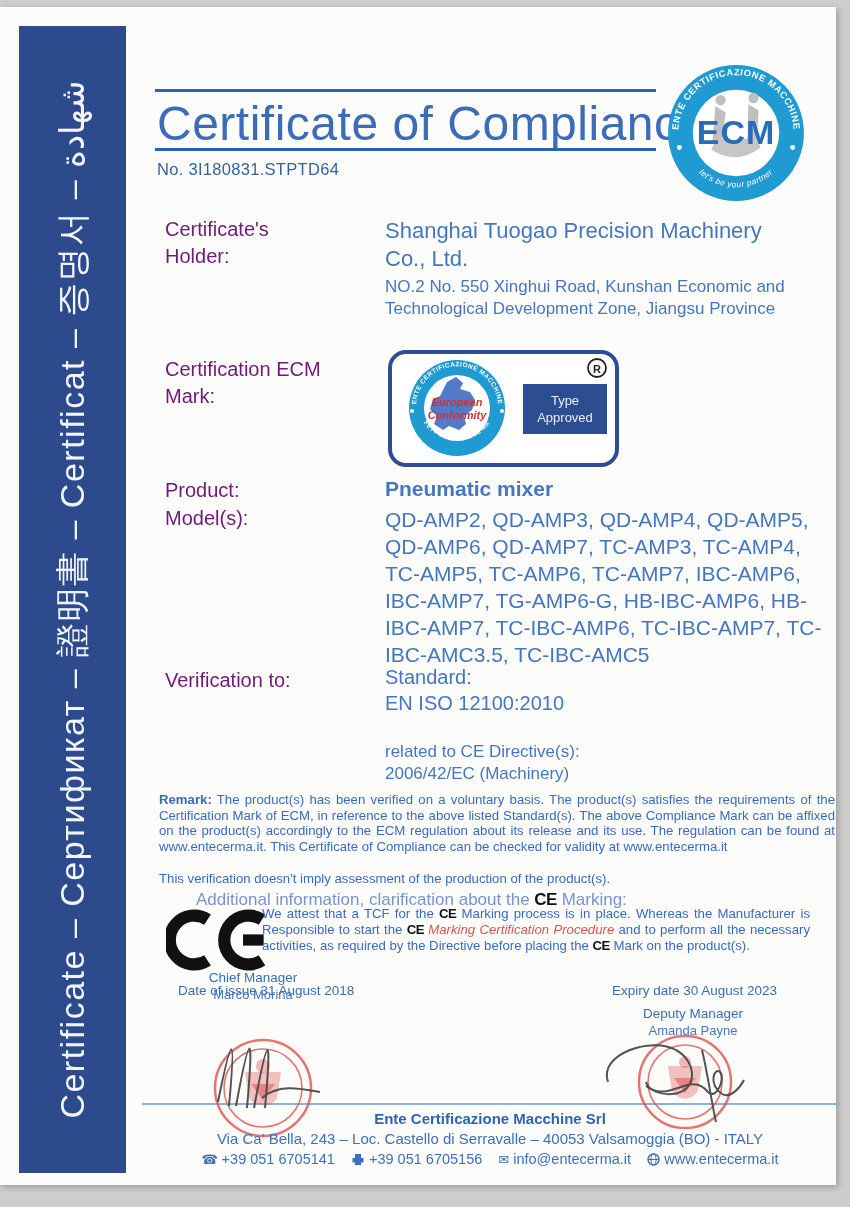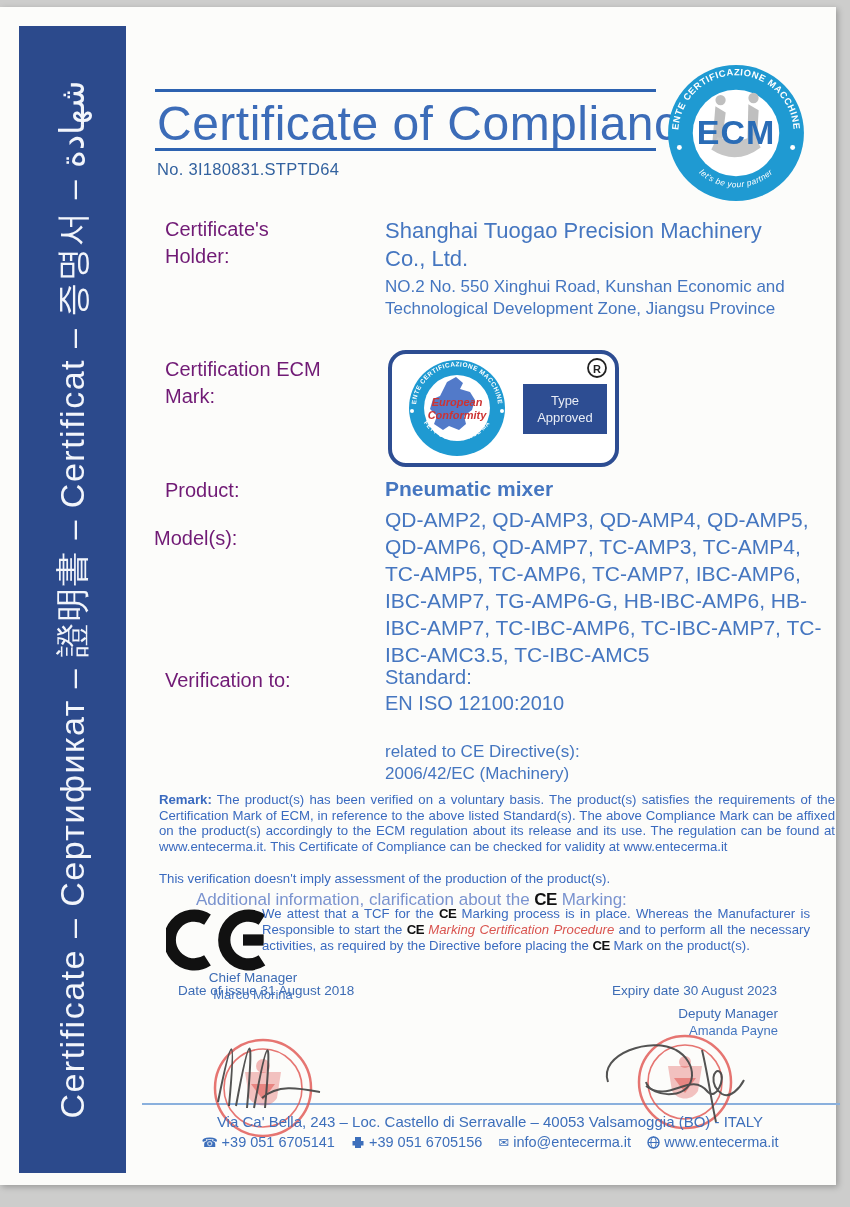--- a/index.html
+++ b/index.html
@@ -105,21 +105,21 @@
     <text x="70" y="70" text-anchor="middle" font-size="11" font-weight="bold" font-style="italic" fill="#cc3333">Conformity</text>
     <rect x="136" y="35" width="84" height="50" fill="#2d4d92"></rect>
     <text x="178" y="56" text-anchor="middle" font-size="13" fill="#e8ecf5">Type</text>
     <text x="178" y="73" text-anchor="middle" font-size="13" fill="#e8ecf5">Approved</text>
     <circle cx="210" cy="19" r="9" fill="none" stroke="#222222" stroke-width="1.8"></circle>
     <text x="210" y="23.5" text-anchor="middle" font-size="11" font-weight="bold" fill="#222222">R</text>
   </svg>
 
   <div class="lbl" style="left:165px;top:477px;">Product:</div>
   <div class="val" style="left:385px;top:477px;font-size:21px;font-weight:bold;">Pneumatic mixer</div>
-  <div class="lbl" style="left:154px;top:505px;margin-top:20px;">Model(s):</div>
+  <div class="lbl" style="left:165px;top:505px;">Model(s):</div>
   <div class="val" style="left:385px;top:506px;width:448px;font-size:21px;line-height:27px;">QD-AMP2, QD-AMP3, QD-AMP4, QD-AMP5, QD-AMP6, QD-AMP7, TC-AMP3, TC-AMP4, TC-AMP5, TC-AMP6, TC-AMP7, IBC-AMP6, IBC-AMP7, TG-AMP6-G, HB-IBC-AMP6, HB-IBC-AMP7, TC-IBC-AMP6, TC-IBC-AMP7, TC-IBC-AMC3.5, TC-IBC-AMC5</div>
 
   <div class="lbl" style="left:165px;top:667px;">Verification to:</div>
   <div class="val" style="left:385px;top:666px;font-size:20px;">Standard:</div>
   <div class="val" style="left:385px;top:692px;font-size:20px;">EN ISO 12100:2010</div>
   <div class="val" style="left:385px;top:742px;font-size:17px;">related to CE Directive(s):</div>
   <div class="val" style="left:385px;top:764px;font-size:17px;">2006/42/EC (Machinery)</div>
 
   <div class="remark"><b>Remark:</b><span> The product(s) has been verified on a voluntary basis. The product(s) satisfies the requirements of the Certification Mark of ECM, in reference to the above listed Standard(s). The above Compliance Mark can be affixed on the product(s) accordingly to the ECM regulation about its release and its use. The regulation can be found at www.entecerma.it. This Certificate of Compliance can be checked for validity at www.entecerma.it</span></div>
   <div class="remark2">This verification doesn't imply assessment of the production of the product(s).</div>
@@ -134,21 +134,21 @@
 
   <div class="attest"><span>We attest that a TCF for the </span><span class="ce-inline">CE</span><span> Marking process is in place. Whereas the Manufacturer is Responsible to start the </span><span class="ce-inline">CE</span><span class="red-it"> Marking Certification Procedure </span><span>and to perform all the necessary activities, as required by the Directive before placing the </span><span class="ce-inline">CE</span><span> Mark on the product(s).</span></div>
 
   <div class="dateline" style="left:178px;top:983px;">Date of issue 31 August 2018</div>
   <div class="dateline" style="left:612px;top:983px;">Expiry date 30 August 2023</div>
 
   <div class="sigblock" style="left:168px;top:970px;">
     <div class="sigrole">Chief Manager</div>
     <div class="signame">Marco Morina</div>
   </div>
-  <div class="sigblock" style="left:608px;top:1006px;text-align:right;">
+  <div class="sigblock" style="left:608px;top:1006px;">
     <div class="sigrole">Deputy Manager</div>
     <div class="signame">Amanda Payne</div>
   </div>
 
   <svg class="stamp" style="left:196px;top:1014px;" width="140" height="140" viewBox="0 0 140 140">
     <circle cx="67" cy="74" r="48" fill="none" stroke="#e0534f" stroke-width="2.5" opacity="0.8"></circle>
     <circle cx="67" cy="74" r="39" fill="none" stroke="#e0534f" stroke-width="1.6" opacity="0.8"></circle>
     <path d="M49,58 h36 l-4,26 c-6,10 -22,10 -28,0 z" fill="#e0534f" opacity="0.35"></path>
     <circle cx="67" cy="52" r="7" fill="#e0534f" opacity="0.4"></circle>
     <path d="M55,70 l24,0 -12,16 z" fill="#e0534f" opacity="0.55"></path>
@@ -167,20 +167,21 @@
     <path d="M84,58 l22,0 -11,15 z" fill="#e0534f" opacity="0.55"></path>
     <g fill="none" stroke="#4a4a4a" stroke-width="2" opacity="0.95">
       <path d="M18,62 C8,34 62,16 86,30 C108,42 108,72 82,74 C70,75 58,70 56,62"></path>
       <path d="M56,66 C80,84 100,50 118,72 C126,81 136,58 130,52 C124,47 118,64 132,74 C140,79 150,68 154,60"></path>
       <path d="M112,30 C118,55 122,85 126,102"></path>
     </g>
   </svg>
 
   <div class="footer-rule"></div>
   <div class="footer">
+    <div class="company">Ente Certificazione Macchine Srl</div>
     <div class="addr">Via Ca' Bella, 243 – Loc. Castello di Serravalle – 40053 Valsamoggia (BO) - ITALY</div>
     <div class="contact">
       <span class="seg"><span class="iconglyph">☎</span> <span>+39 051 6705141</span></span>
       <span class="seg"><svg style="display:inline-block;vertical-align:-2px;" width="14" height="13" viewBox="0 0 14 13">
             <rect x="4" y="1" width="6" height="4" fill="#3d6fbb"></rect>
             <rect x="1.5" y="5" width="11" height="4.5" fill="#3d6fbb"></rect>
             <rect x="4" y="9" width="6" height="3" fill="#3d6fbb"></rect>
           </svg> <span>+39 051 6705156</span></span>
       <span class="seg"><span class="iconglyph">✉</span> <span>info@entecerma.it</span></span>
       <span class="seg"><svg style="display:inline-block;vertical-align:-2px;" width="13" height="13" viewBox="0 0 13 13">

